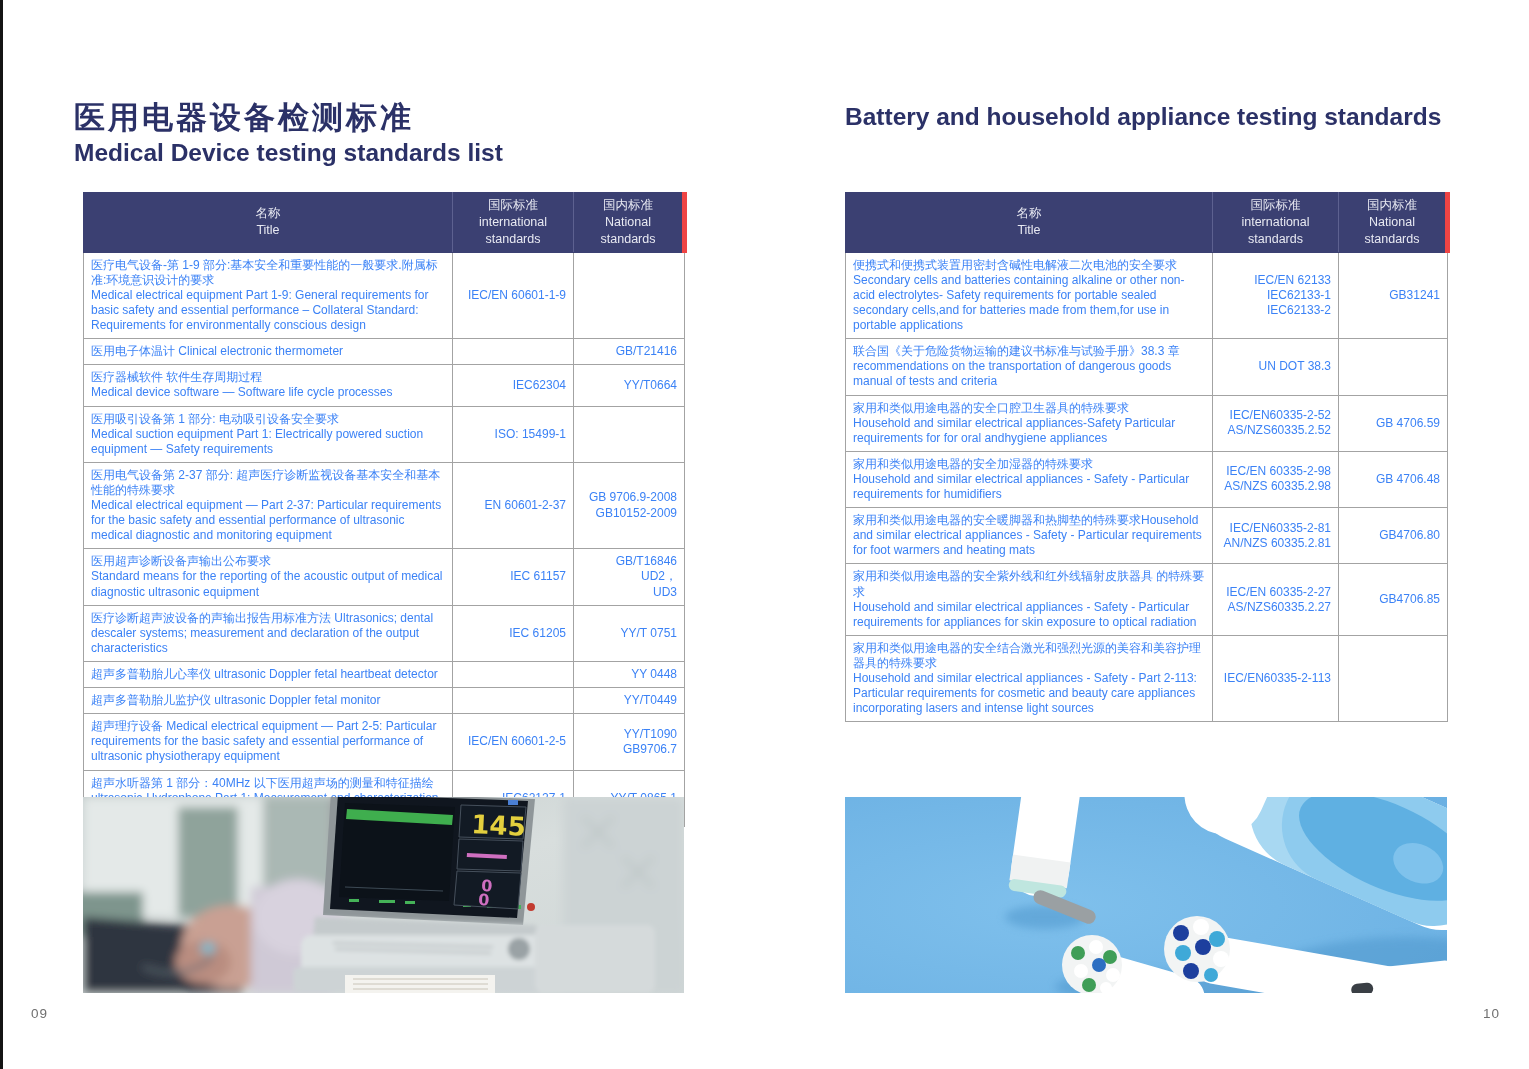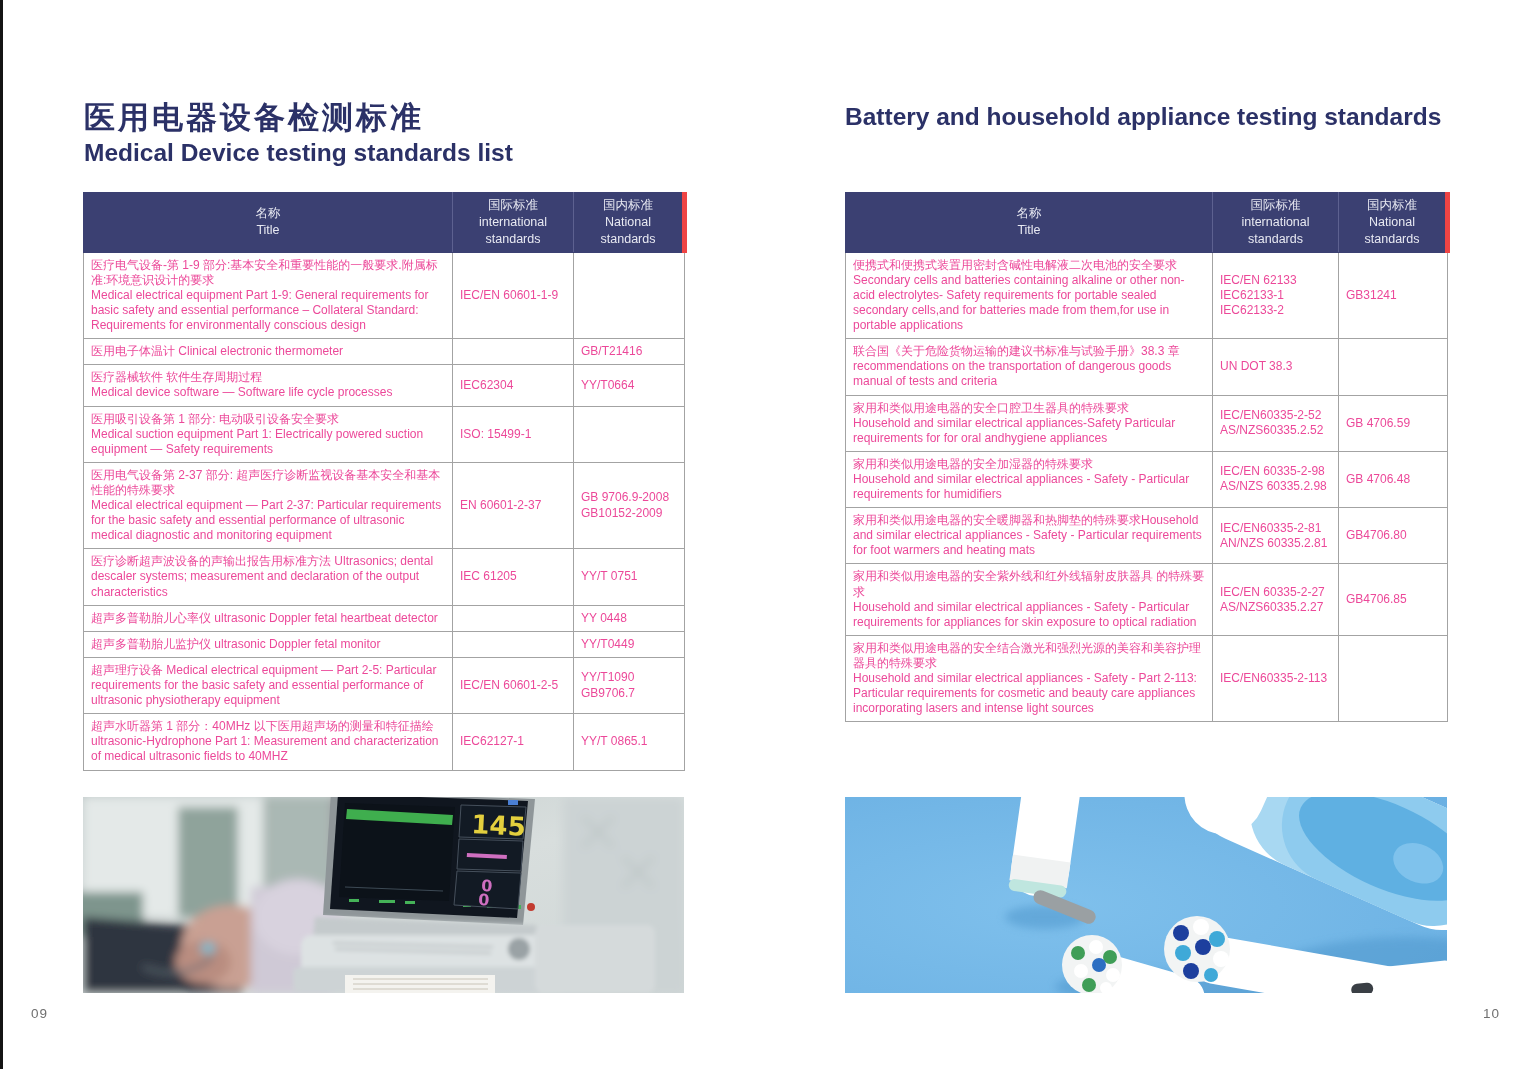--- a/index.html
+++ b/index.html
@@ -12,21 +12,21 @@
     background: #ffffff;
     overflow: hidden;
   }
   .edge-line {
     position: absolute;
     left: 0; top: 0;
     width: 3px; height: 100%;
     background: #141414;
   }
   .section-title { position: absolute; top: 100px; color: #2b3167; }
-  .section-title.left  { left: 84px; }
+  .section-title.left  { left: 74px; }
   .section-title.right { left: 845px; }
   .title-zh {
     font-size: 31px;
     font-weight: bold;
     letter-spacing: 3px;
     line-height: 1.15;
   }
   .title-en {
     font-size: 24.5px;
     font-weight: bold;
@@ -52,28 +52,28 @@
     height: 45px;
     padding: 4px 4px;
     text-align: center;
     vertical-align: middle;
     border: 1px solid #3b4072;
     border-right: 1px solid #5d6190;
   }
   table.std-table th:last-child { border-right: 5px solid #ef4444; }
   table.std-table td {
     border: 1px solid #a3a3a3;
-    color: #ec4899;
+    color: #3b82f6;
     vertical-align: middle;
     padding: 5px 7px;
     line-height: 1.26;
     white-space: pre-line;
   }
   td.col-title { text-align: left; }
-  td.col-intl, td.col-national { text-align: left; }
+  td.col-intl, td.col-national { text-align: right; }
   .photo {
     position: absolute;
     top: 797px;
     height: 196px;
     overflow: hidden;
   }
   .photo.left-photo  { left: 83px;  width: 601px; }
   .photo.right-photo { left: 845px; width: 602px; }
   .photo svg { display: block; }
   .page-number {
@@ -143,20 +143,27 @@
 Medical suction equipment Part 1: Electrically powered suction equipment — Safety requirements</td>
           <td class="col-intl">ISO: 15499-1</td>
           <td class="col-national"></td>
         </tr>
         <tr>
           <td class="col-title">医用电气设备第 2-37 部分: 超声医疗诊断监视设备基本安全和基本性能的特殊要求
 Medical electrical equipment — Part 2-37: Particular requirements for the basic safety and essential performance of ultrasonic medical diagnostic and monitoring equipment</td>
           <td class="col-intl">EN 60601-2-37</td>
           <td class="col-national">GB 9706.9-2008
 GB10152-2009</td>
+        </tr>
+        <tr>
+          <td class="col-title">医用超声诊断设备声输出公布要求
+Standard means for the reporting of the acoustic output of medical diagnostic ultrasonic equipment</td>
+          <td class="col-intl">IEC 61157</td>
+          <td class="col-national">GB/T16846 UD2，
+UD3</td>
         </tr>
         <tr>
           <td class="col-title">医疗诊断超声波设备的声输出报告用标准方法 Ultrasonics; dental descaler systems; measurement and declaration of the output characteristics</td>
           <td class="col-intl">IEC 61205</td>
           <td class="col-national">YY/T 0751</td>
         </tr>
         <tr>
           <td class="col-title">超声多普勒胎儿心率仪  ultrasonic Doppler fetal heartbeat detector</td>
           <td class="col-intl"></td>
           <td class="col-national">YY 0448</td>

